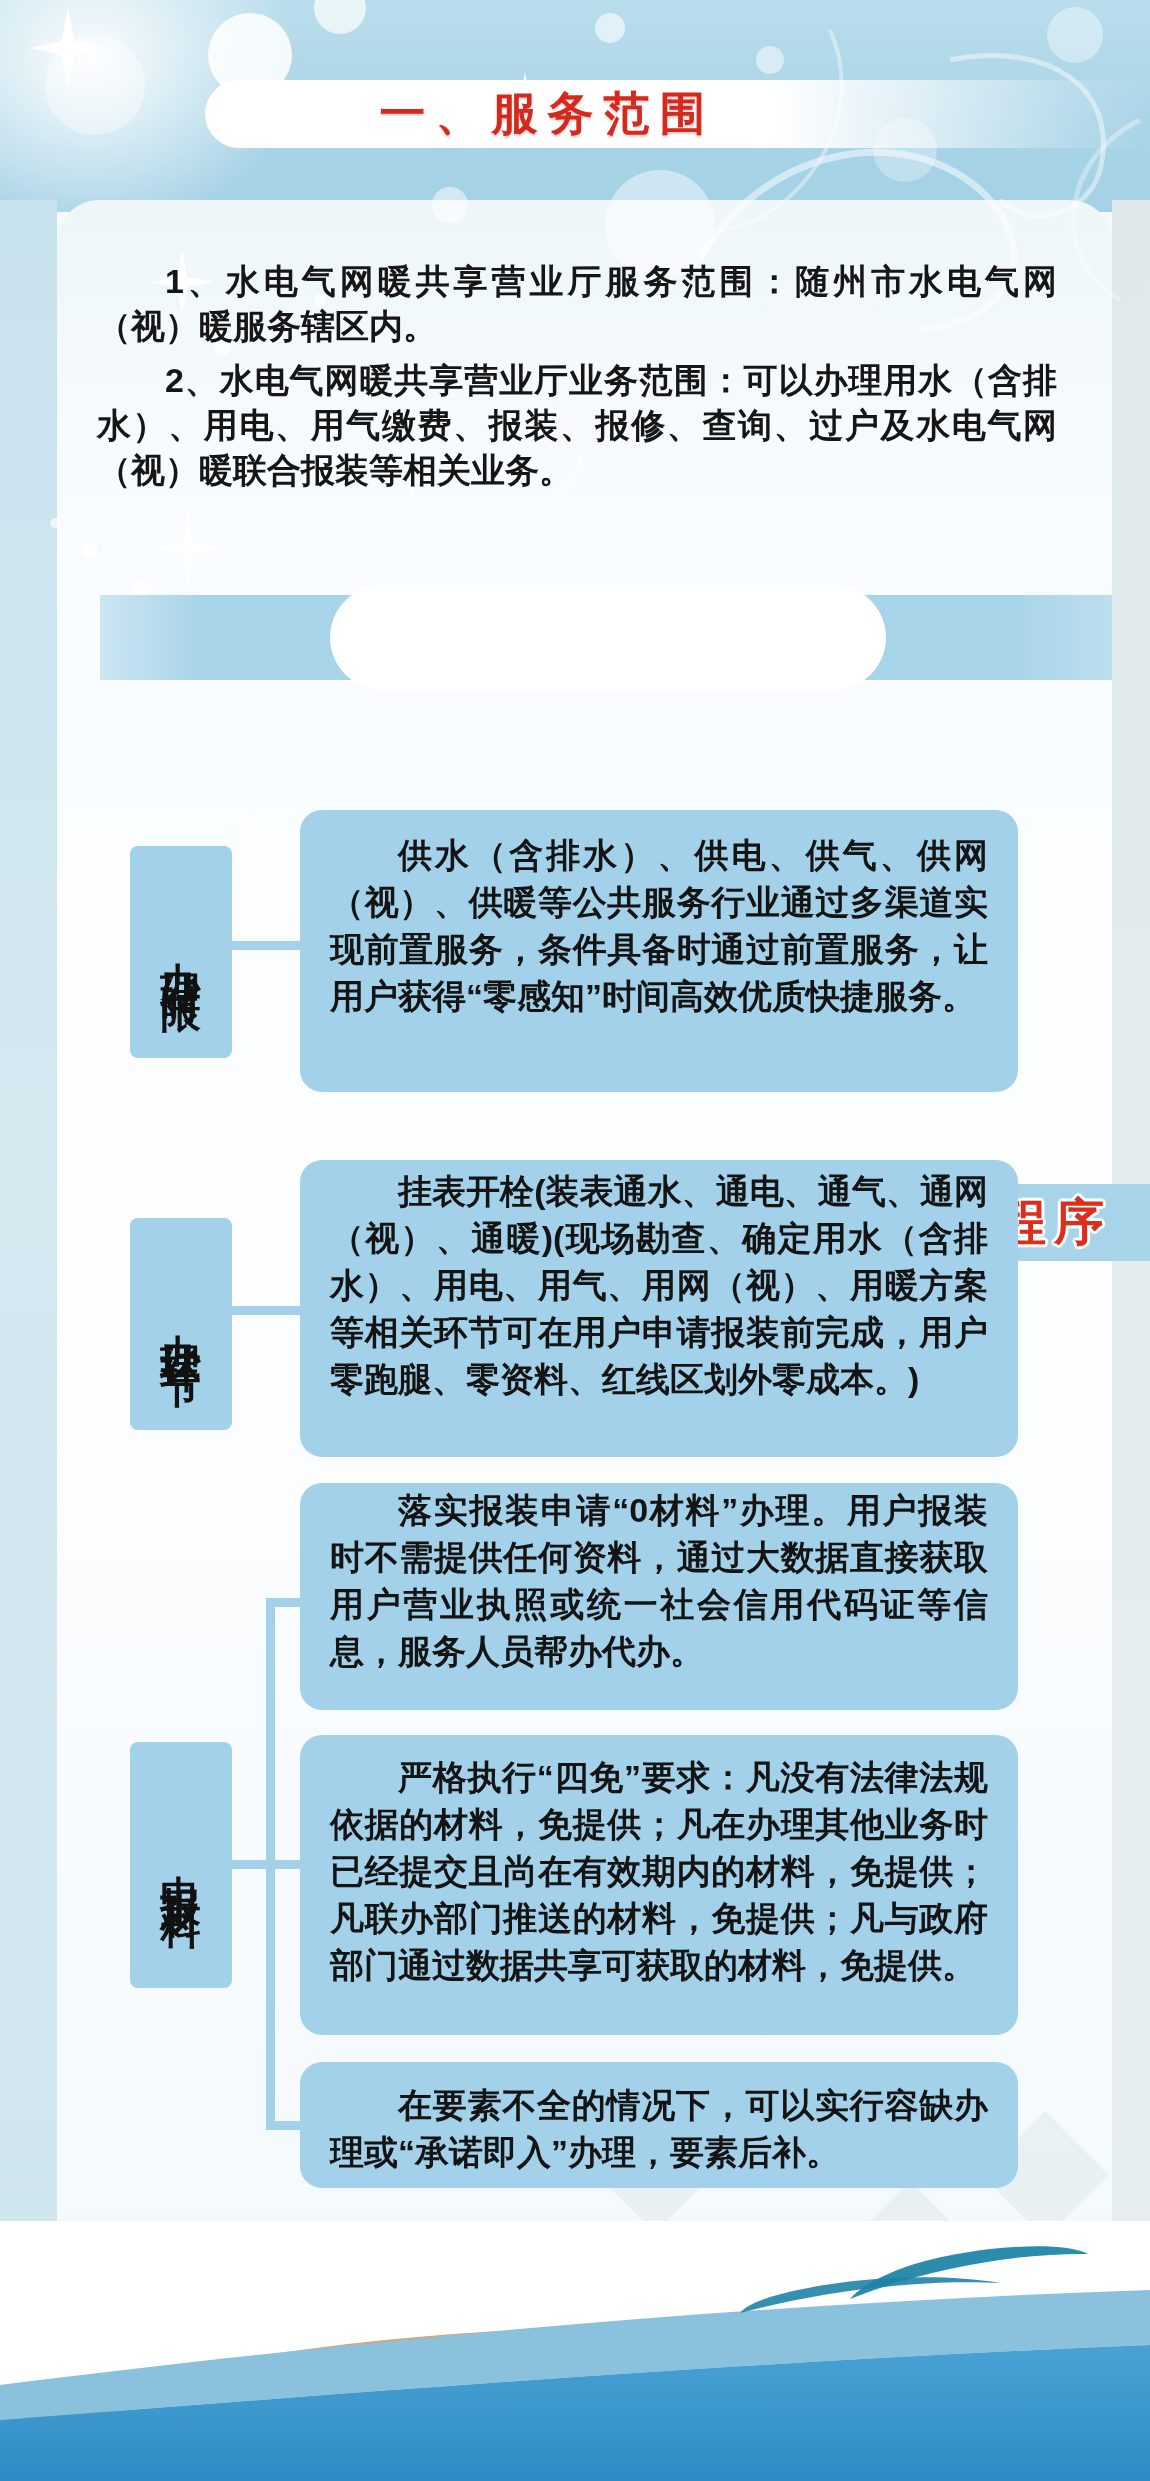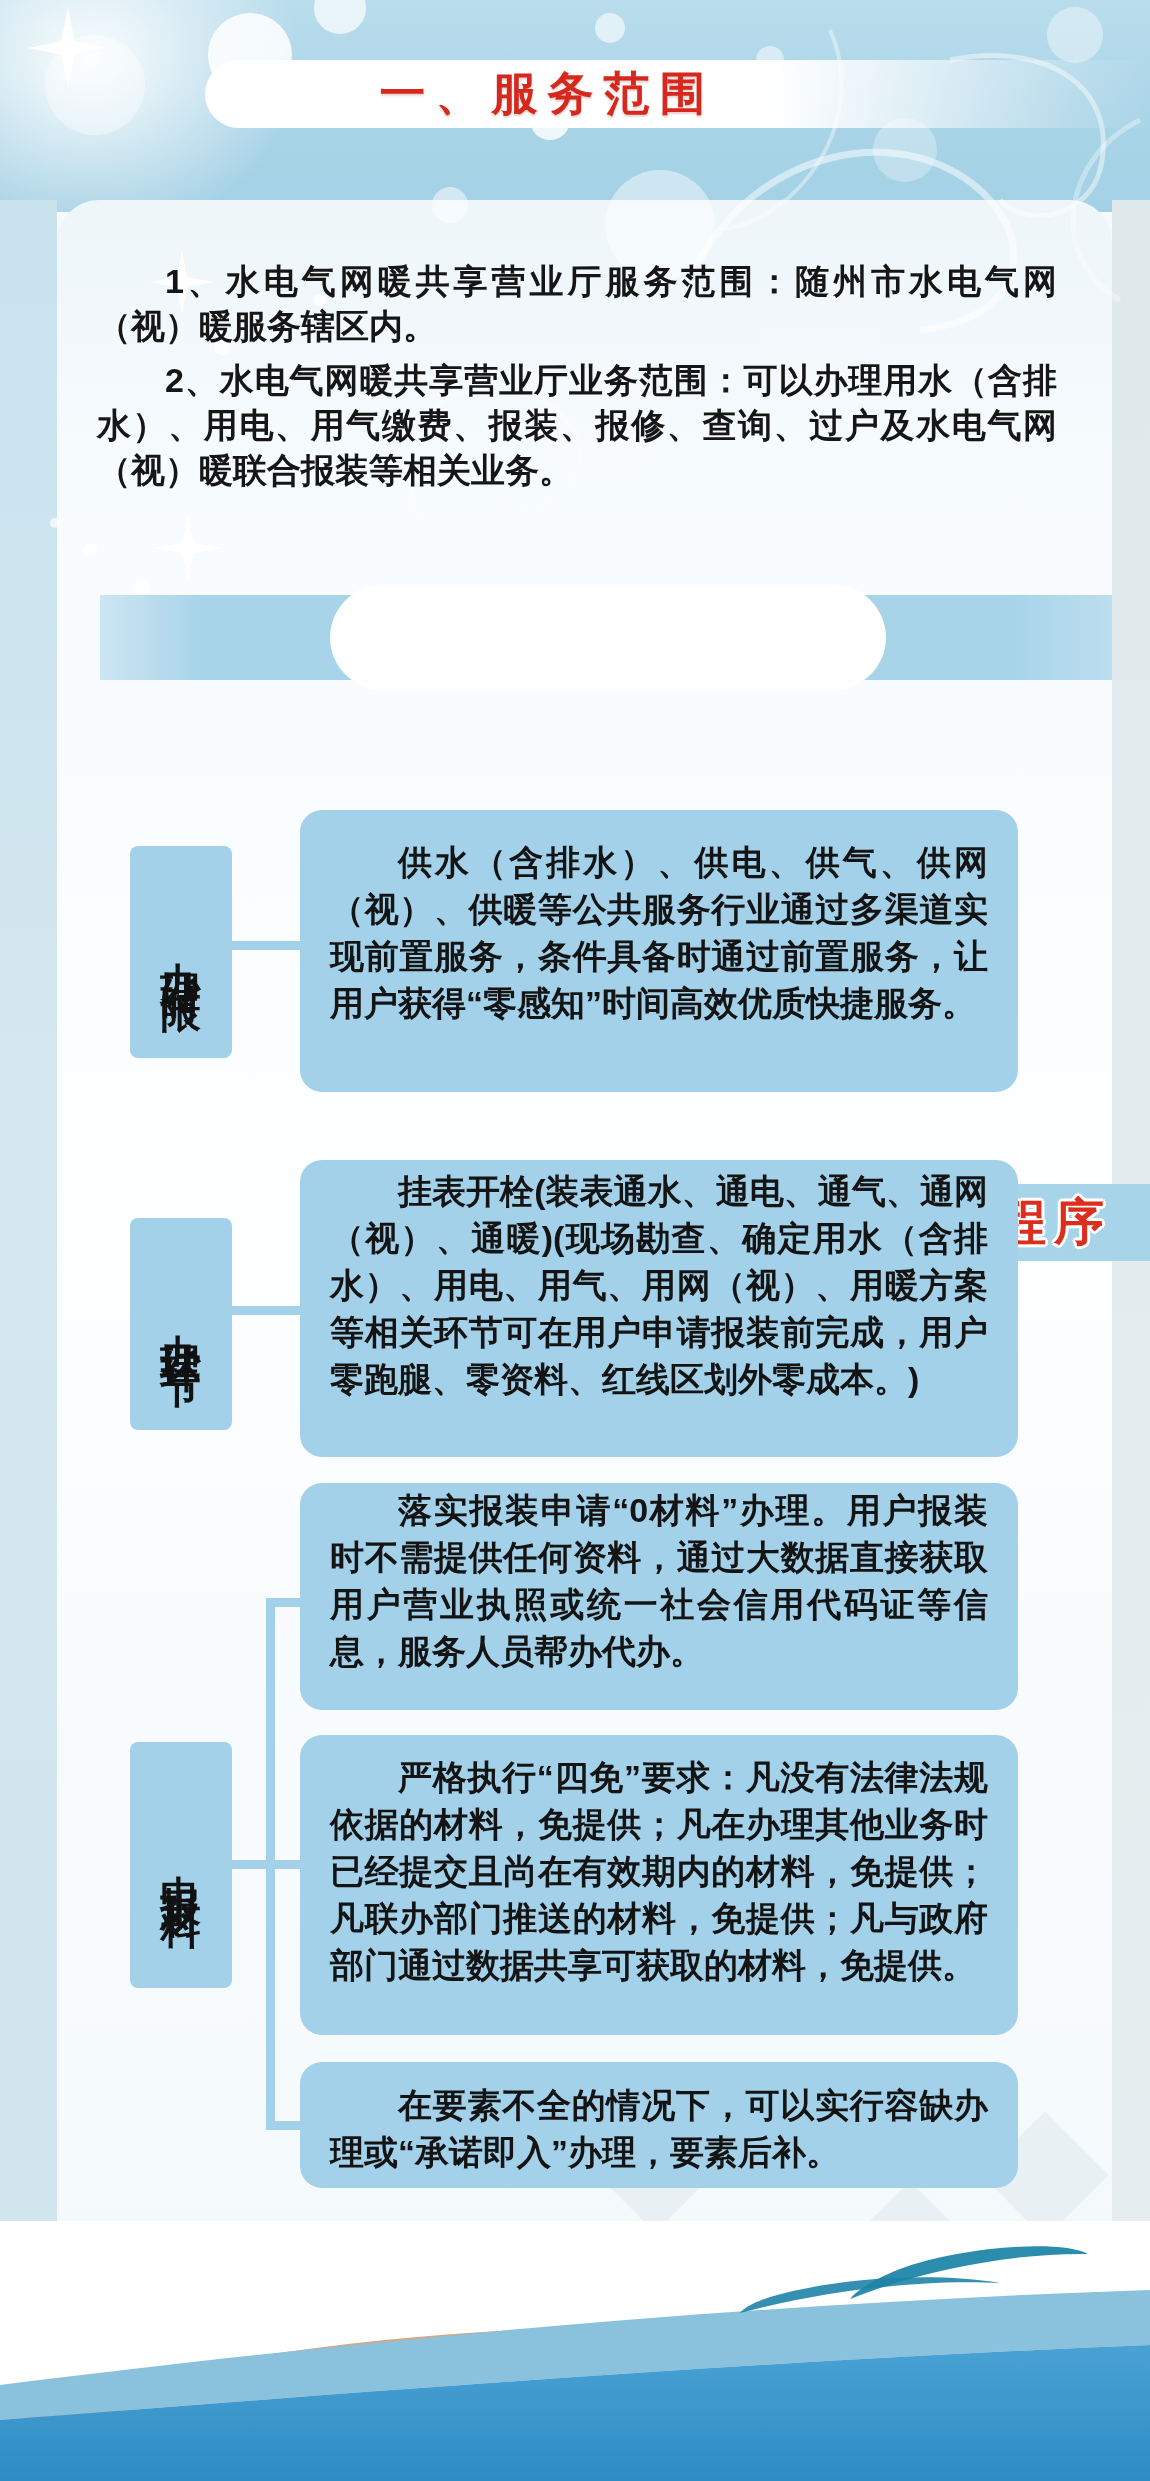--- a/index.html
+++ b/index.html
@@ -16,21 +16,21 @@
   
   .left-strip{position:absolute;left:0;top:200px;width:57px;height:2281px;
     background:linear-gradient(180deg,#c8e2ee,#d4e8f0 40%,#cfe5ee);}
   .right-strip{position:absolute;left:1112px;top:200px;width:38px;height:2281px;
     background:linear-gradient(180deg,#dfe9ec,#e7eef0);}
   .panel{position:absolute;left:57px;top:200px;width:1055px;height:2281px;
     border-radius:42px 42px 0 0;
     background:linear-gradient(180deg,#eef6fa 0%,#f8fcfe 14%,#fdfeff 45%,#f2f8fb 100%);}
 
   
-  .title1-band{position:absolute;left:205px;top:60px;width:945px;height:68px;
+  .title1-band{position:absolute;left:205px;top:80px;width:945px;height:68px;
     border-radius:36px 0 0 36px;
     background:linear-gradient(90deg,#ffffff 0%,#ffffff 60%,rgba(255,255,255,.6) 76%,rgba(255,255,255,.15) 92%,rgba(255,255,255,0) 100%);}
   .title1-text{position:absolute;left:0;top:0;width:685px;height:68px;
     display:flex;align-items:center;justify-content:center;
     font-size:46px;font-weight:700;letter-spacing:10px;color:#d7281e;
     text-shadow:0 2px 2px rgba(140,25,15,.2);}
 
   
   .sec1-text{position:absolute;left:88px;top:250px;width:978px;
     font-size:34px;line-height:45px;font-weight:600;color:#161616;}
@@ -143,21 +143,21 @@
   </div>
 
   <div class="diamond" style="left:600px;top:2100px;width:110px;height:110px;"></div>
   <div class="diamond" style="left:840px;top:2210px;width:140px;height:140px;"></div>
   <div class="diamond" style="left:1000px;top:2130px;width:90px;height:90px;"></div>
 
   <div class="flow-label" style="left:130px;top:846px;height:212px;">
     <span>办理时限</span>
   </div>
   <div class="conn" style="left:232px;top:941px;width:68px;height:9px;"></div>
-  <div class="flow-box" style="top:810px;height:282px;padding-top:29px;">
+  <div class="flow-box" style="top:810px;height:282px;padding-top:22px;">
     <p>供水（含排水）、供电、供气、供网（视）、供暖等公共服务行业通过多渠道实现前置服务，条件具备时通过前置服务，让用户获得“零感知”时间高效优质快捷服务。</p>
   </div>
 
   <div class="flow-label" style="left:130px;top:1218px;height:212px;">
     <span>办理环节</span>
   </div>
   <div class="conn" style="left:232px;top:1306px;width:68px;height:9px;"></div>
   <div class="flow-box" style="top:1160px;height:297px;padding-top:8px;">
     <p>挂表开栓(装表通水、通电、通气、通网（视）、通暖)(现场勘查、确定用水（含排水）、用电、用气、用网（视）、用暖方案等相关环节可在用户申请报装前完成，用户零跑腿、零资料、红线区划外零成本。)</p>
   </div>

